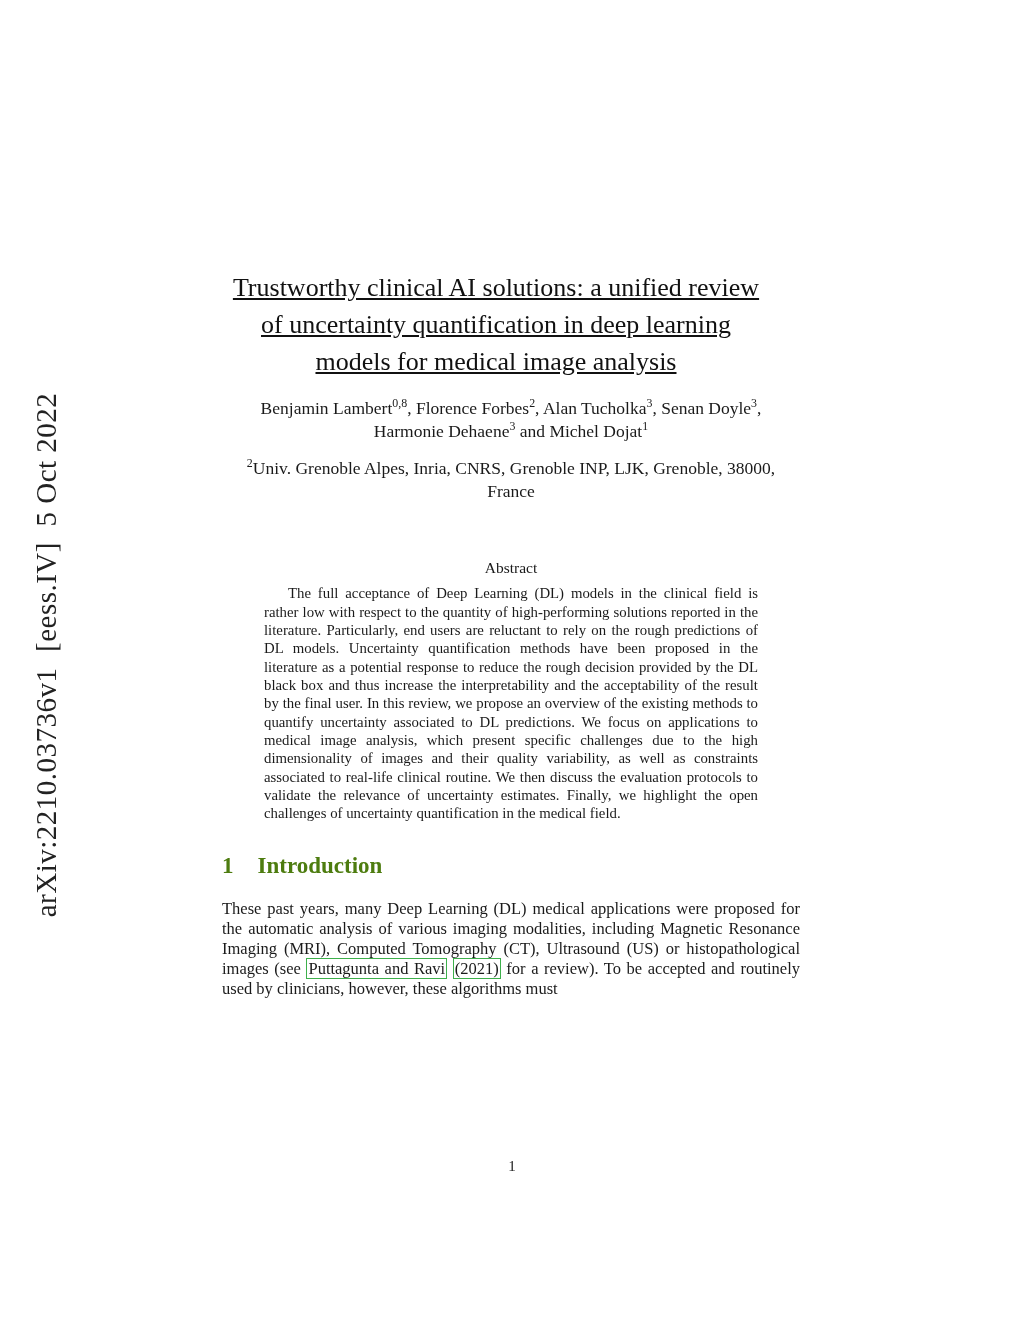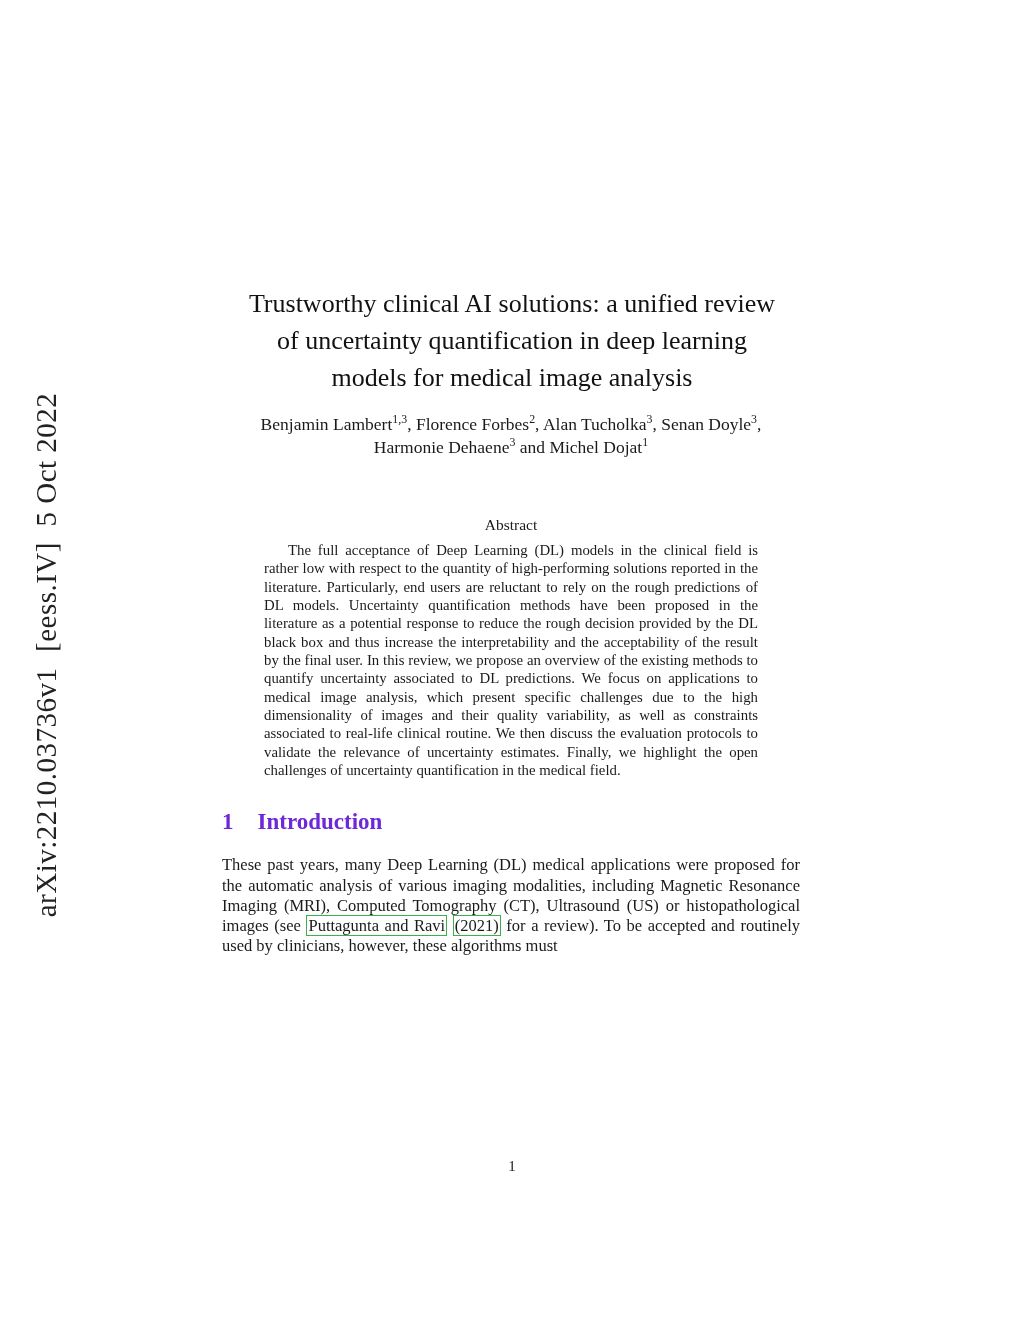--- a/index.html
+++ b/index.html
@@ -73,21 +73,21 @@
     margin: 7px auto 16px;
     font-size: 14.8px;
     line-height: 1.24;
     text-align: justify;
     text-indent: 24px;
   }
   .section-heading {
     margin-top: 30px;
     font-size: 23px;
     font-weight: bold;
-    color: #6d28d9;
+    color: #4d7c0f;
   }
   .section-number {
     display: inline-block;
     margin-right: 24px;
   }
   .body-paragraph {
     margin-top: 20px;
     font-size: 16.5px;
     line-height: 1.22;
     text-align: justify;
@@ -108,25 +108,26 @@
 </style>
 </head>
 <body>
 
 <div class="page">
 
   <div class="watermark">arXiv:2210.03736v1  [eess.IV]  5 Oct 2022</div>
 
   <div class="content">
 
-    <h1 class="title" style="font-weight: normal; margin:16px;">Trustworthy clinical AI solutions: a unified review of uncertainty quantification in deep learning models for medical image analysis</h1>
+    <h1 class="title" style="font-weight: normal; margin:0;text-decoration:underline;">Trustworthy clinical AI solutions: a unified review of uncertainty quantification in deep learning models for medical image analysis</h1>
 
-    <p class="authors">Benjamin Lambert<sup>1,3</sup>, Florence Forbes<sup>2</sup>, Alan Tucholka<sup>3</sup>, Senan Doyle<sup>3</sup>, Harmonie Dehaene<sup>3</sup> and Michel Dojat<sup>1</sup></p>
+    <p class="authors">Benjamin Lambert<sup>0,8</sup>, Florence Forbes<sup>2</sup>, Alan Tucholka<sup>3</sup>, Senan Doyle<sup>3</sup>, Harmonie Dehaene<sup>3</sup> and Michel Dojat<sup>1</sup></p>
 
     <div class="affiliations">
+      <p class="affil"><sup>2</sup><span>Univ. Grenoble Alpes, Inria, CNRS, Grenoble INP, LJK, Grenoble, 38000, France</span></p>
     </div>
 
     <div class="abstract-heading">Abstract</div>
 
     <p class="abstract-body" style="margin-bottom:0;">The full acceptance of Deep Learning (DL) models in the clinical field is rather low with respect to the quantity of high-performing solutions reported in the literature. Particularly, end users are reluctant to rely on the rough predictions of DL models. Uncertainty quantification methods have been proposed in the literature as a potential response to reduce the rough decision provided by the DL black box and thus increase the interpretability and the acceptability of the result by the final user. In this review, we propose an overview of the existing methods to quantify uncertainty associated to DL predictions. We focus on applications to medical image analysis, which present specific challenges due to the high dimensionality of images and their quality variability, as well as constraints associated to real-life clinical routine. We then discuss the evaluation protocols to validate the relevance of uncertainty estimates. Finally, we highlight the open challenges of uncertainty quantification in the medical field.</p>
 
     <h2 class="section-heading" style="margin-bottom:0;">
       <span class="section-number">1</span><span>Introduction</span>
     </h2>
 

